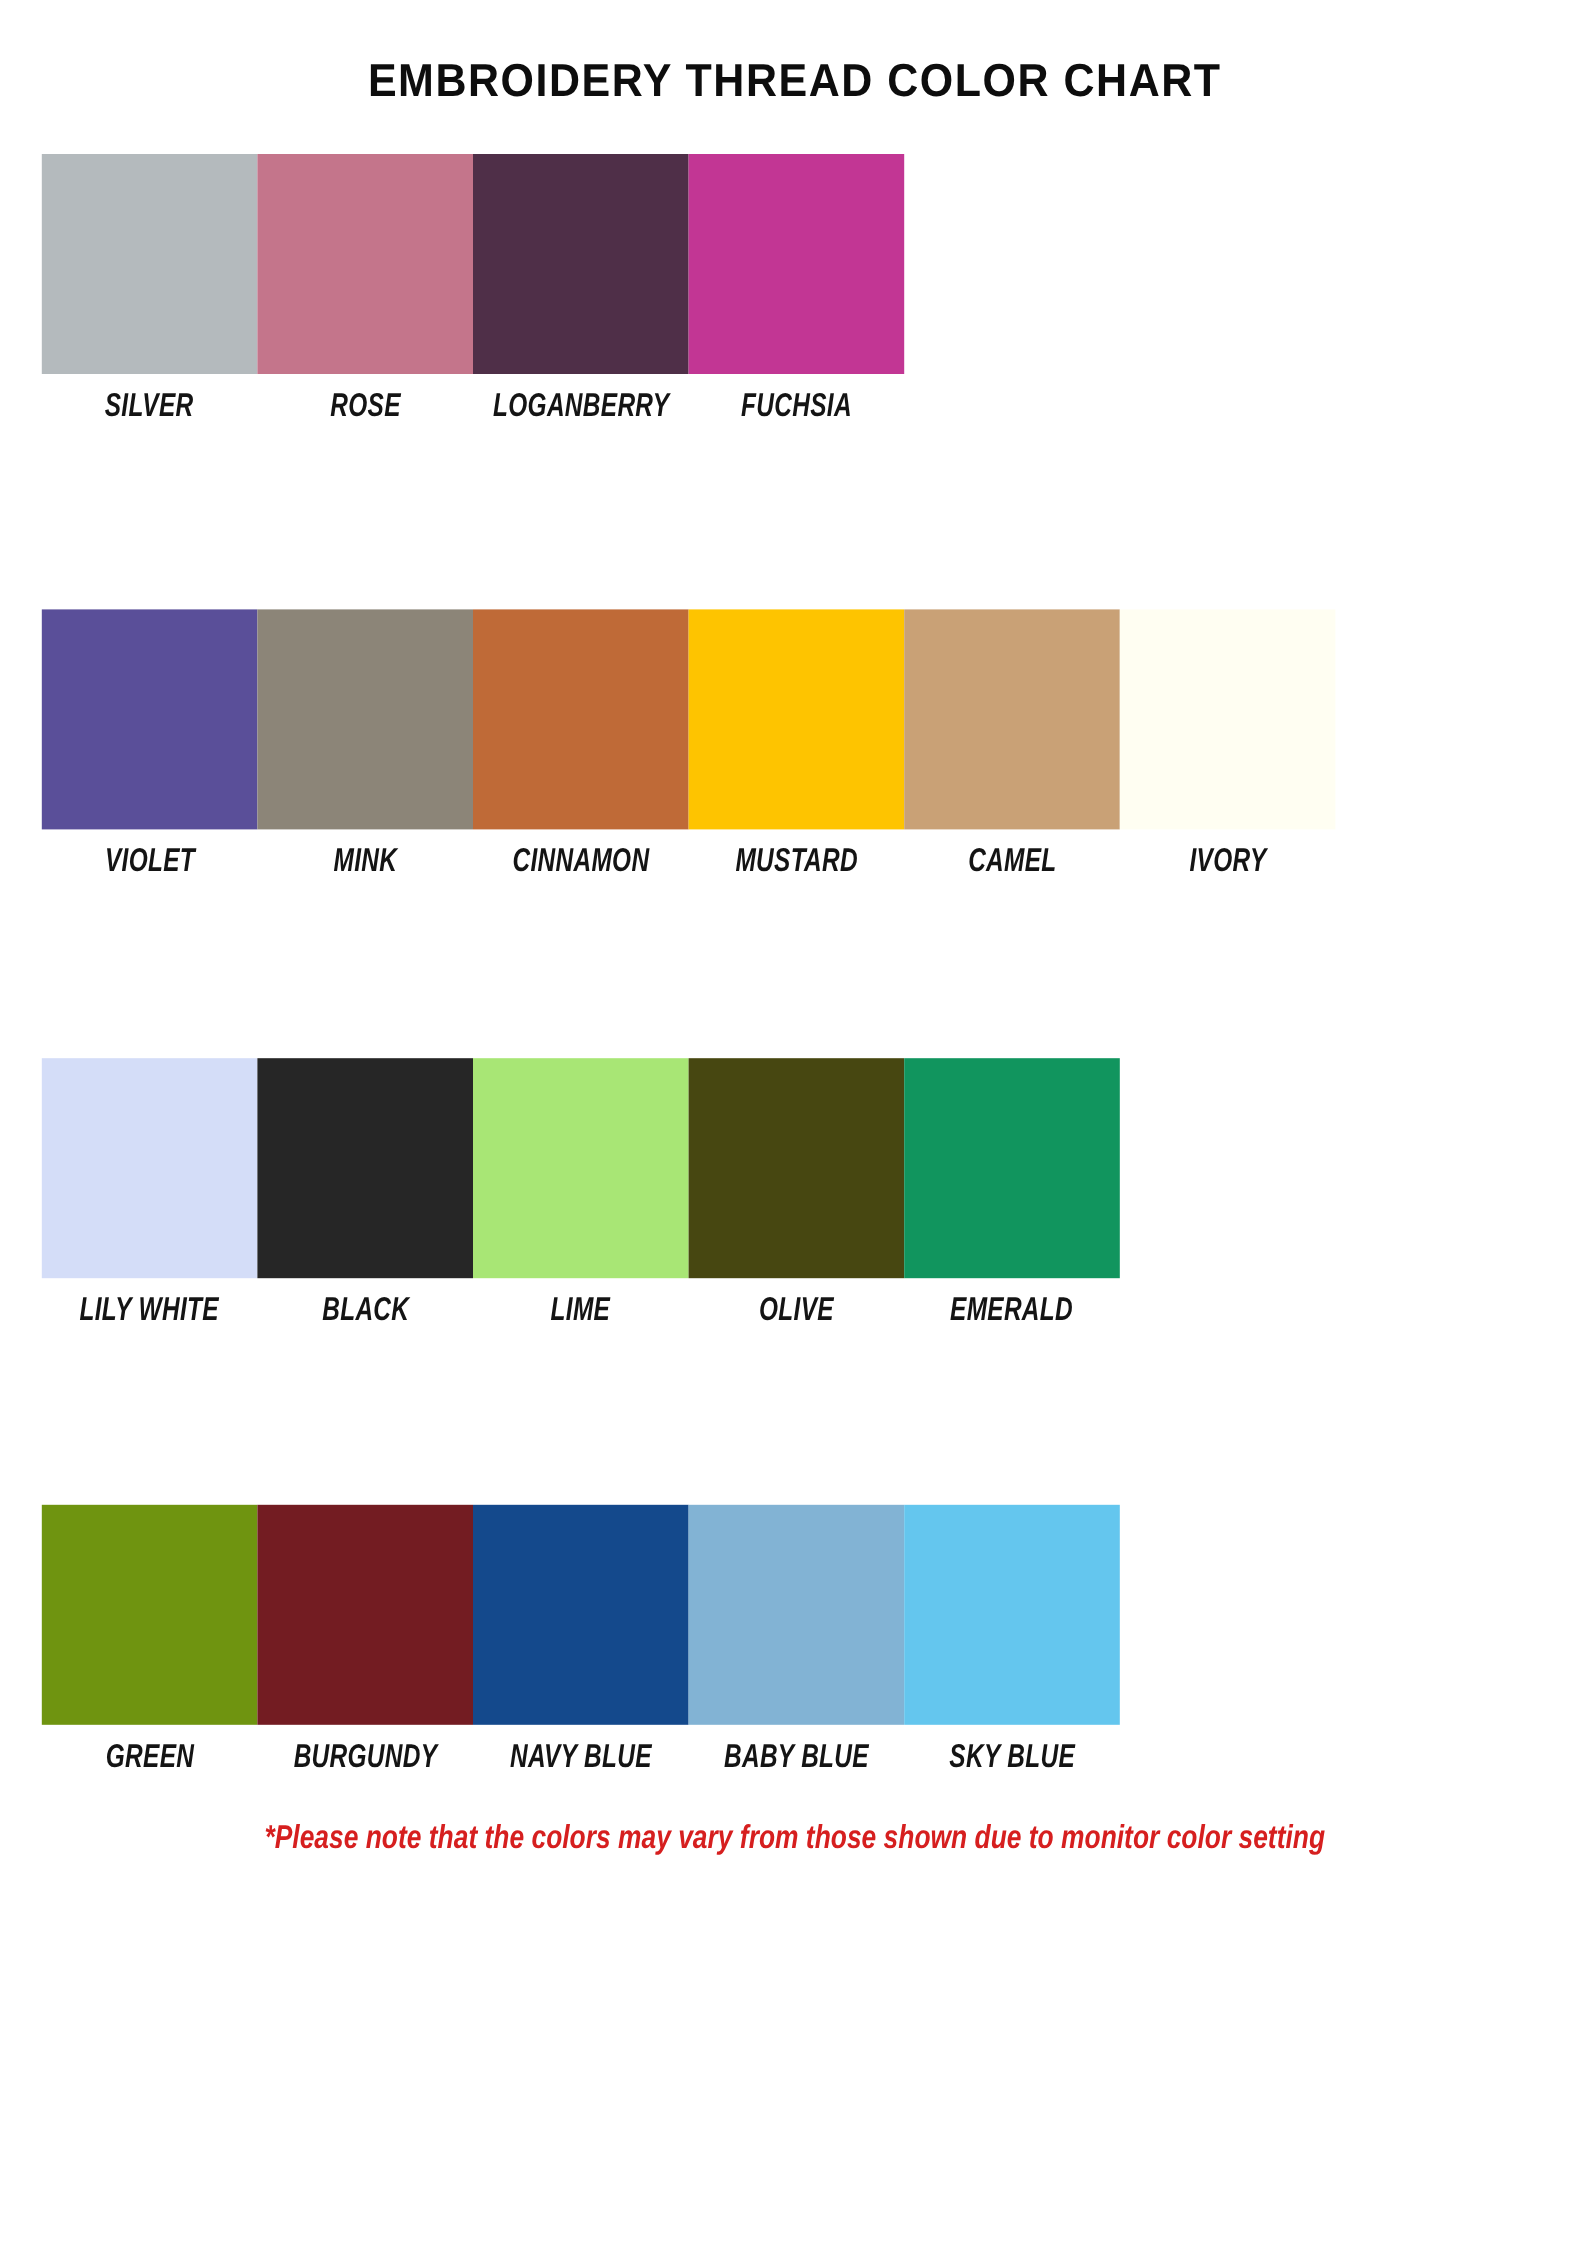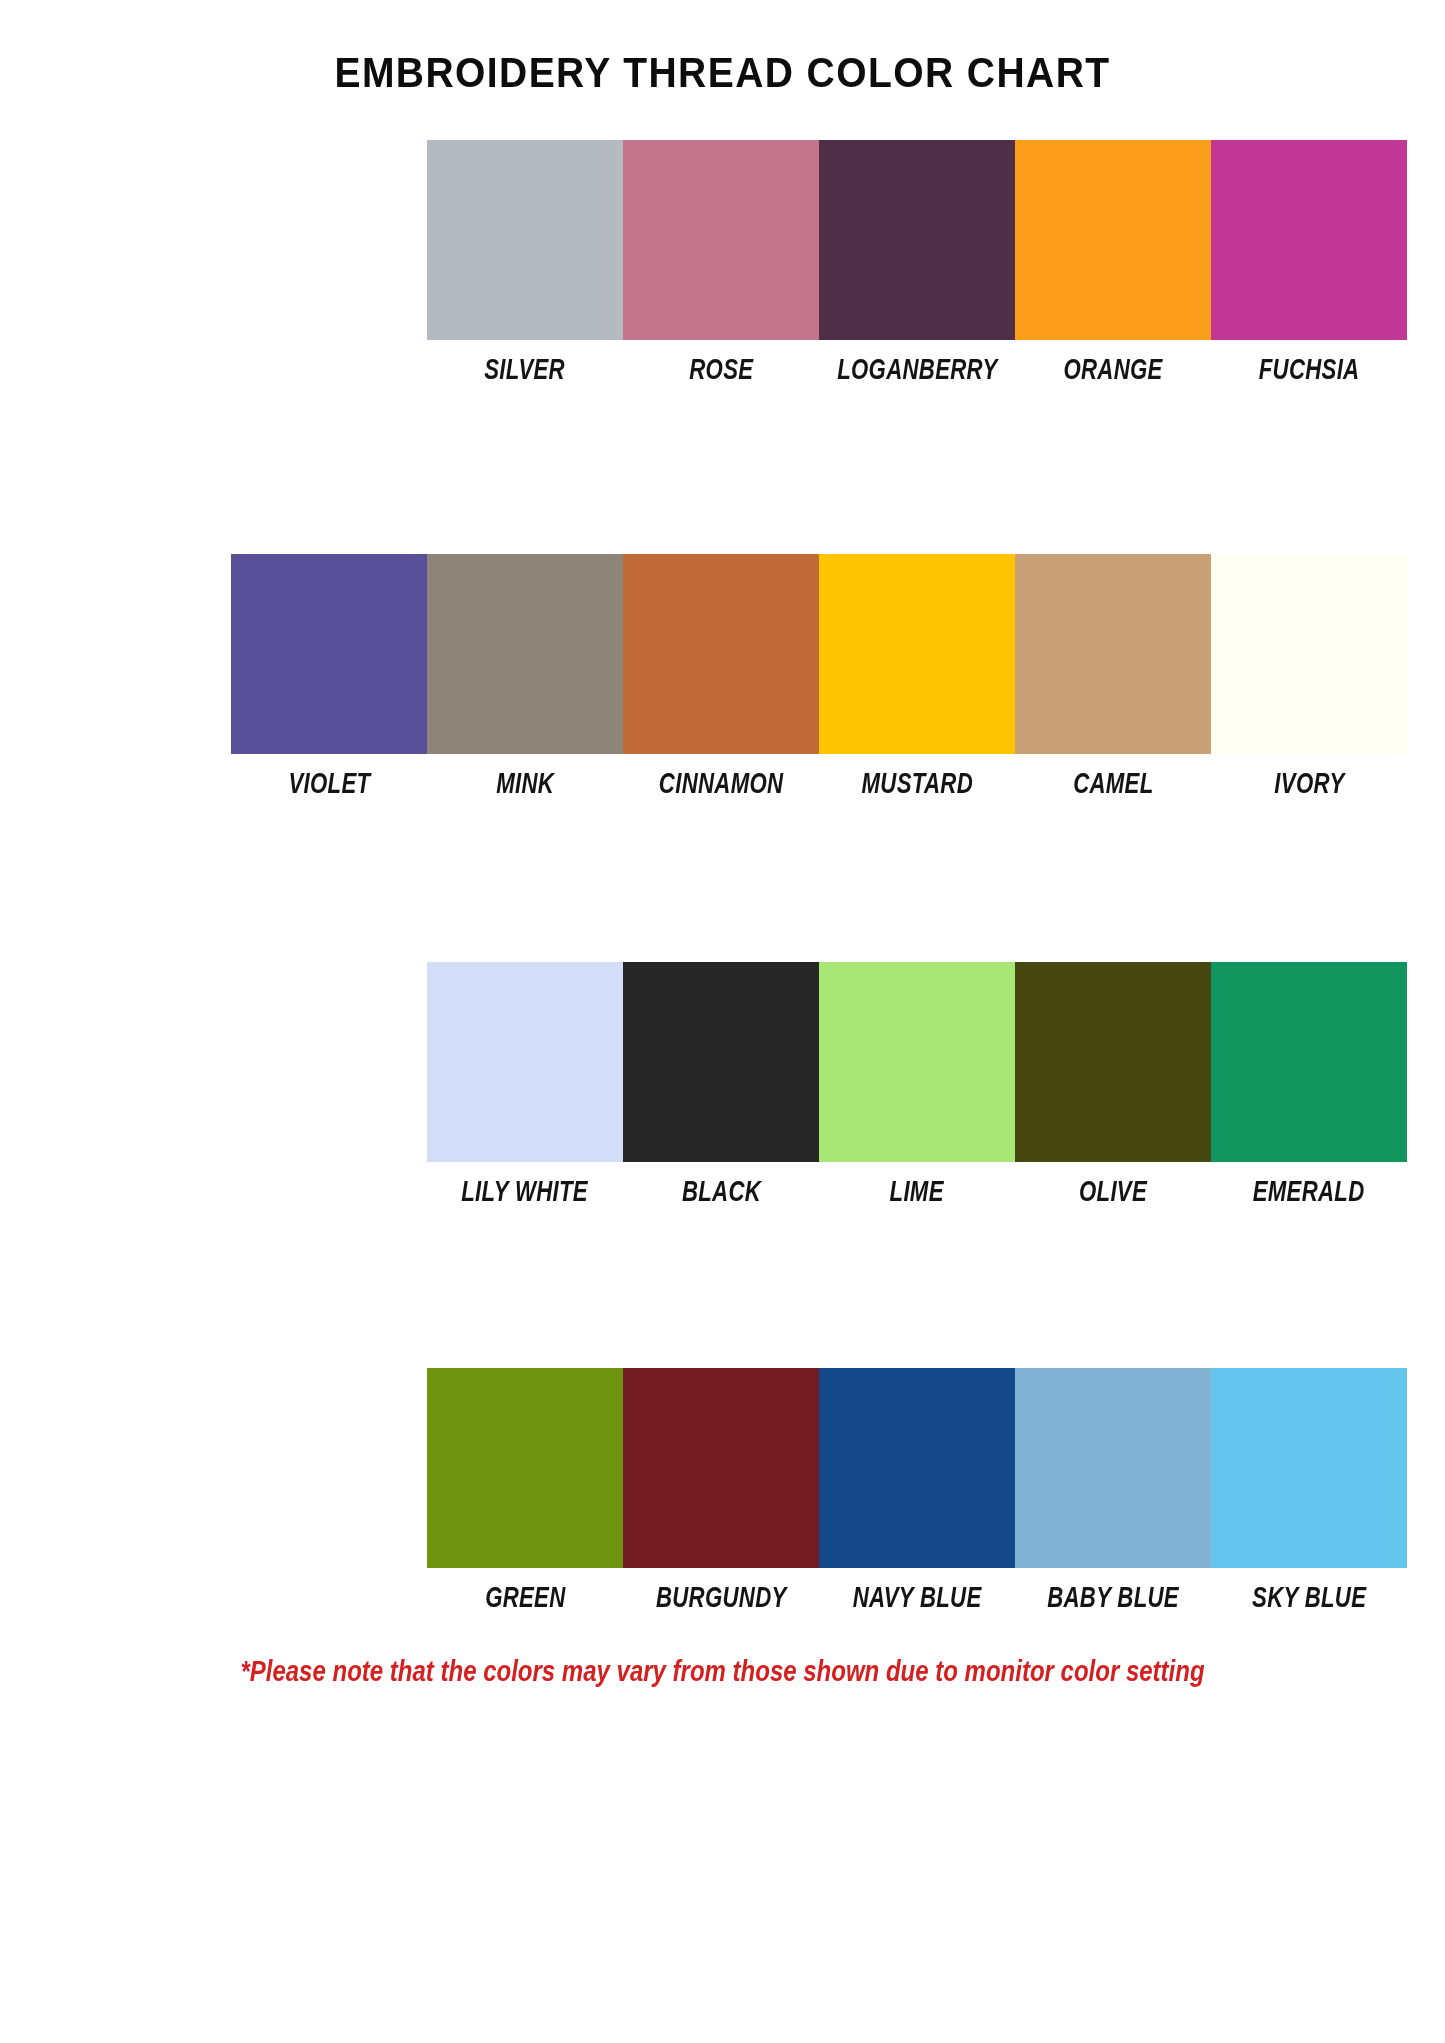--- a/index.html
+++ b/index.html
@@ -40,21 +40,21 @@
     white-space: nowrap;
   }
 
   
   .rows {
     margin-top: 34px;
   }
 
   .swatch-row {
     display: flex;
-    justify-content: flex-end;
+    justify-content: flex-start;
     align-items: flex-end;
     margin-bottom: 0;
     margin-top: 46px;
   }
 
   .row-gap-1 { height: 124px; }
   .row-gap-2 { height: 118px; }
   .row-gap-3 { height: 116px; }
 
   .swatch-cell {
@@ -115,24 +115,20 @@
       </div>
       <div class="swatch-cell">
         <div class="swatch" style="background-color: rgb(196, 117, 139);"></div>
         <div class="swatch-label" style="color: rgb(20, 20, 20);">ROSE</div>
       </div>
       <div class="swatch-cell">
         <div class="swatch" style="background-color: rgb(79, 47, 72);"></div>
         <div class="swatch-label" style="color: rgb(20, 20, 20);">LOGANBERRY</div>
       </div>
       <div class="swatch-cell">
-        <div class="swatch" style="background-color: rgb(251, 158, 27);"></div>
-        <div class="swatch-label" style="color: rgb(20, 20, 20);">ORANGE</div>
-      </div>
-      <div class="swatch-cell">
         <div class="swatch" style="background-color: rgb(194, 54, 148);"></div>
         <div class="swatch-label" style="color: rgb(20, 20, 20);">FUCHSIA</div>
       </div>
     </div>
 
     <div class="row-gap-1"></div>
 
     <div class="swatch-row">
       <div class="swatch-cell">
         <div class="swatch" style="background-color: rgb(90, 79, 153);"></div>

